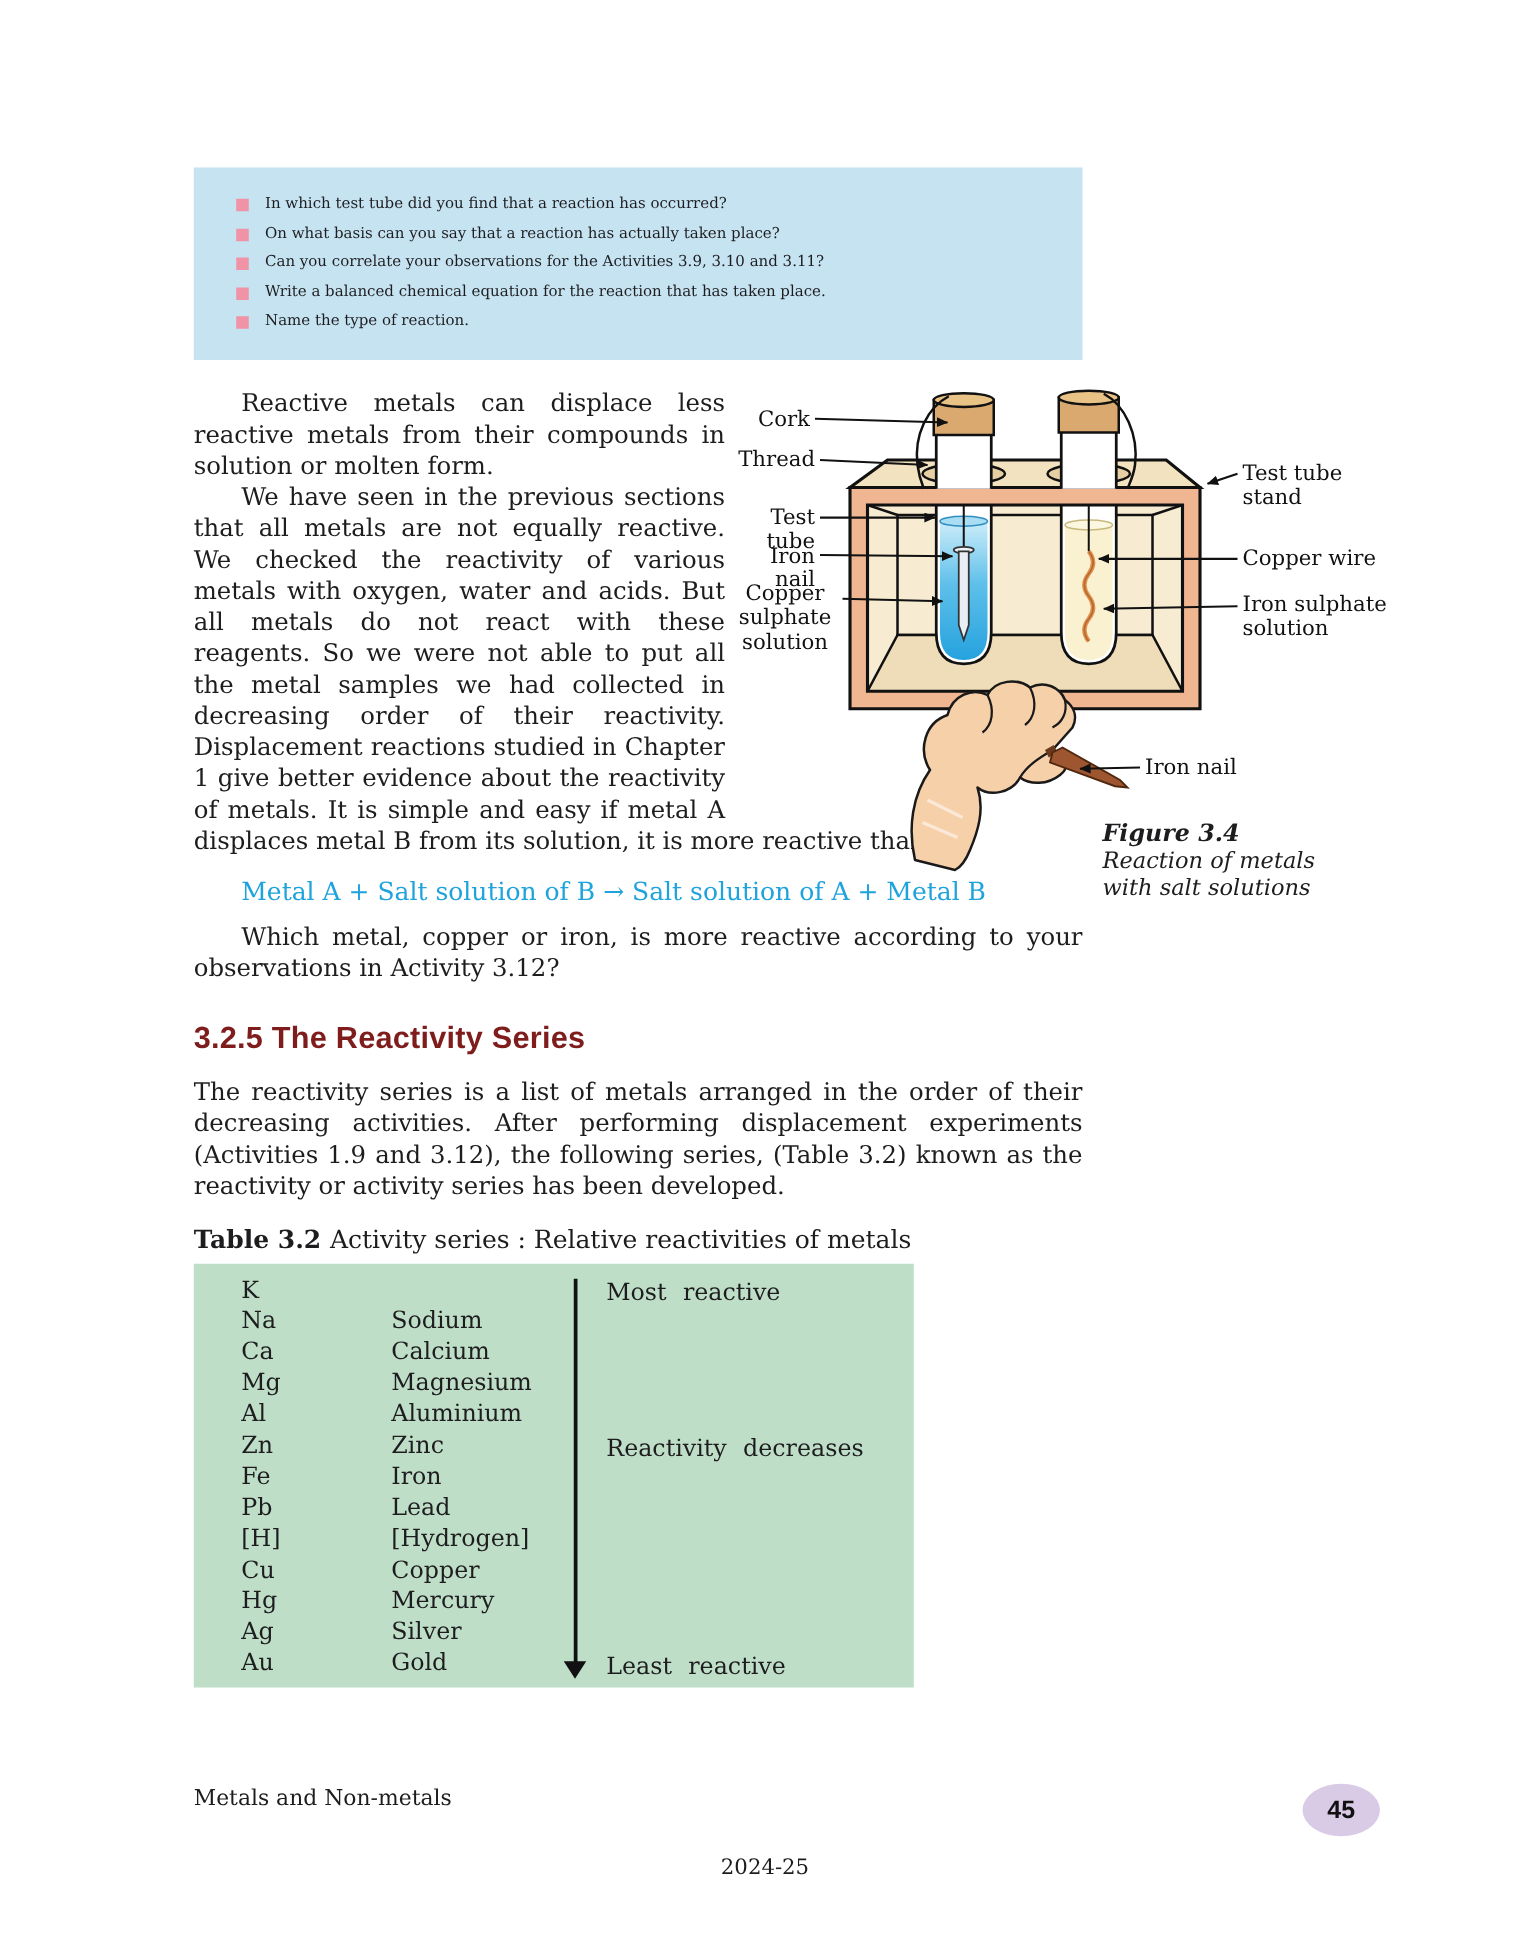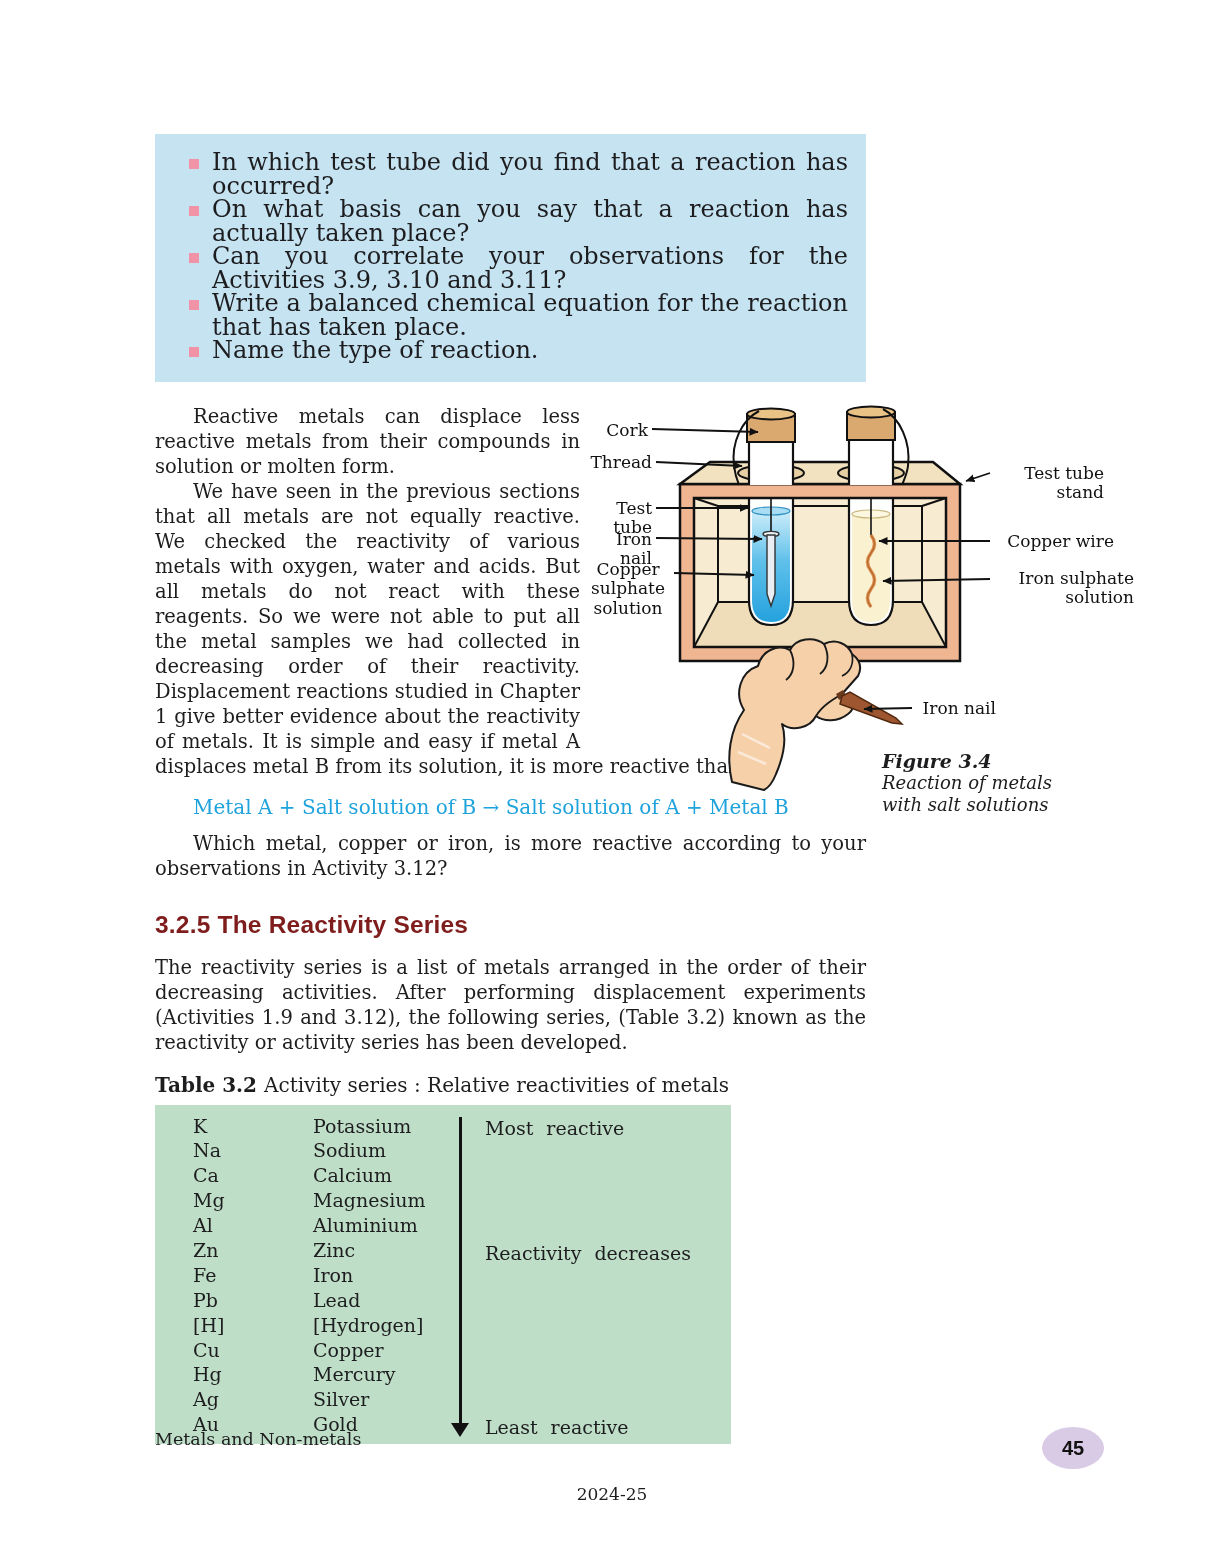--- a/index.html
+++ b/index.html
@@ -4,27 +4,27 @@
 <style>
   html,body { margin:0; padding:0; background:#ffffff; }
   .page { position:relative; width:1224px; height:1562px; background:#ffffff;
           font-family:"DejaVu Serif", serif; color:#1d1d1f; overflow:hidden; }
   .content { position:absolute; left:155px; top:134px; width:965px; }
 
   
   .qbox { width:711px; background:#C6E3F2; padding:17px 0 19px 0; box-sizing:border-box; }
   .qitem { display:flex; }
   .qbullet { flex:0 0 10px; width:10px; height:10px; background:#F093A6; margin:8px 13px 0 34px; }
-  .qtext { flex:1; padding-right:18px; font-size:24px; line-height:23.5px; text-align:justify; }
+  .qtext { flex:1; padding-right:18px; font-size:12px; line-height:23.5px; text-align:justify; }
 
   
   .sec1 { margin-top:22px; width:965px; }
   .figwrap { float:right; width:540px; height:346px;text-decoration:underline; }
   .figbox { position:relative; width:540px; height:432px; }
-  .flabel { position:absolute; font-size:17px; line-height:19.5px; color:#111;text-align:right; }
+  .flabel { position:absolute; font-size:17px; line-height:19.5px; color:#111; }
   .fcap { position:absolute; width:200px; }
   .fcap-title { font-size:19px; font-weight:bold; font-style:italic; }
   .fcap-sub { font-size:18px; font-style:italic; line-height:22px; }
 
   .para { width:711px; margin:0; font-size:19.5px; line-height:25px; text-align:justify; }
   .indent { text-indent:38px; }
   .equation { margin:16px 0 12px 38px; font-size:20px; color:#1FA3DC; }
   .p3 { margin-top:4px; }
 
   h2.heading { margin:30px 0 16px 0; font-family:"Liberation Sans", sans-serif;
@@ -206,21 +206,20 @@
       <h2 class="heading">3.2.5 The Reactivity Series</h2>
 
       <p class="para">The reactivity series is a list of metals arranged in the order of their decreasing activities. After performing displacement experiments (Activities 1.9 and 3.12), the following series, (Table 3.2) known as the reactivity or activity series has been developed.</p>
 
       <p class="tcaption"><b class="cb">Table 3.2</b><span class="cr">Activity series : Relative reactivities of metals</span></p>
 
       <div class="rs-panel">
         <div class="rs-rows">
           <div class="rs-row">
               <span>K</span>
-              <span>Potassium</span>
             </div>
           <div class="rs-row">
               <span>Na</span>
               <span>Sodium</span>
             </div>
           <div class="rs-row">
               <span>Ca</span>
               <span>Calcium</span>
             </div>
           <div class="rs-row">

